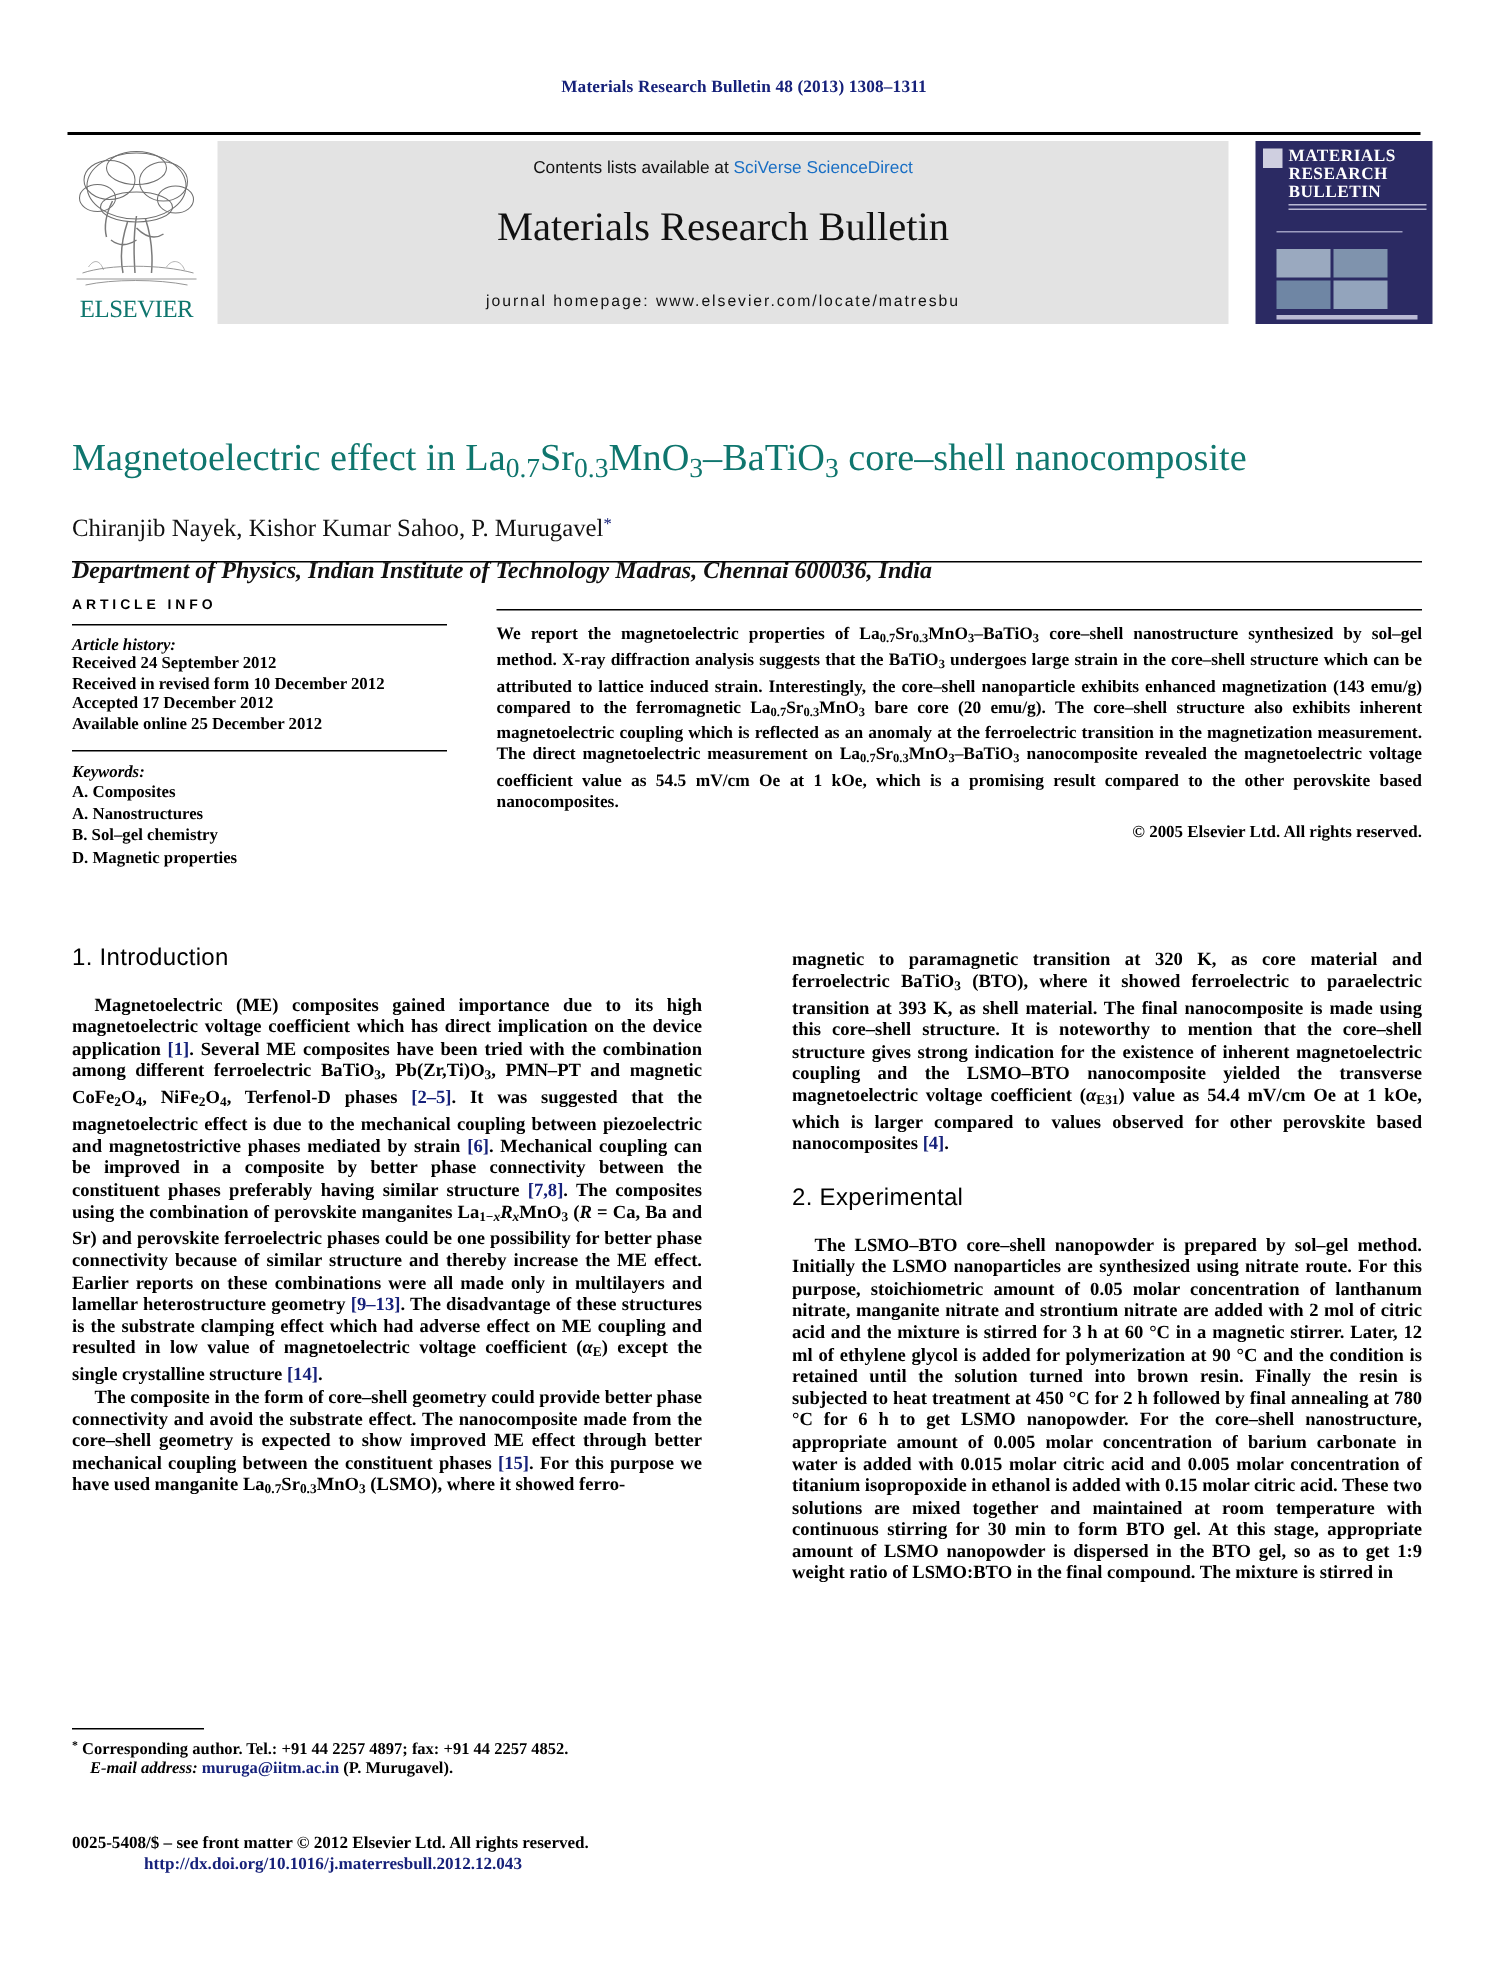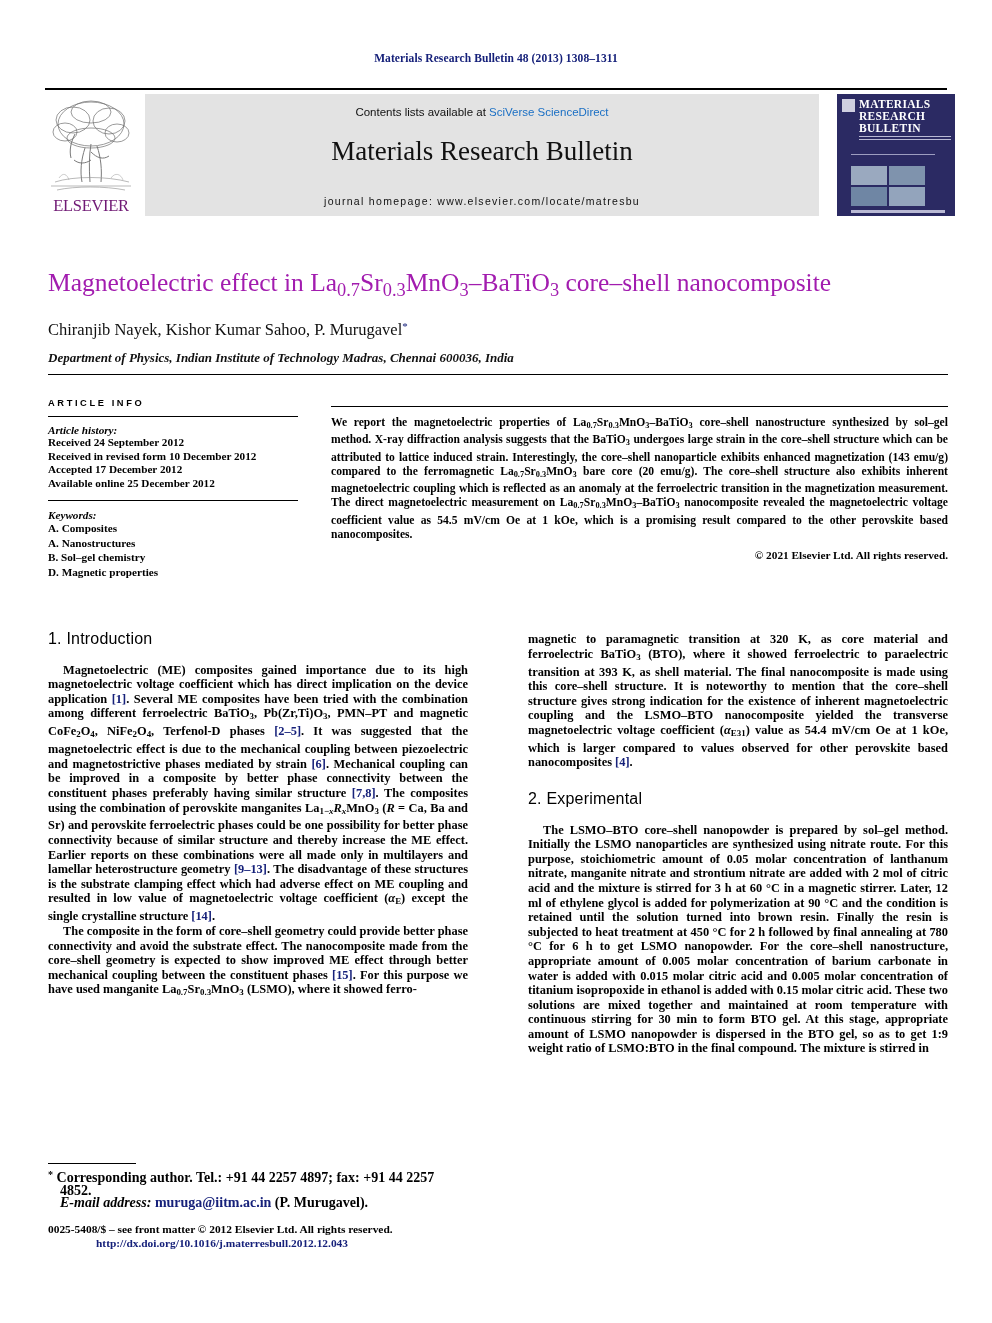--- a/index.html
+++ b/index.html
@@ -23,21 +23,21 @@
     position:absolute;left:45px;top:88px;width:902px;height:128px;
     border-top:2.2px solid #000;
   }
   .elsevier-logo{
     position:absolute;left:0px;top:4px;width:92px;height:124px;
   }
   .elsevier-logo svg{display:block;}
   .elsevier-word{
     position:absolute;left:0;bottom:2px;width:92px;text-align:center;
     font-family:"Liberation Serif", serif;
-    font-size:16.5px;letter-spacing:-0.3px;color:#701a75;font-weight:400;
+    font-size:16.5px;letter-spacing:-0.3px;color:#0f766e;font-weight:400;
   }
   .grayband{
     position:absolute;left:100px;top:4px;right:128px;height:122px;
     background:#e3e3e3;
   }
   .contents-line{
     position:absolute;left:0;right:0;top:12px;text-align:center;
     font-family:"Liberation Sans", sans-serif;font-size:11.5px;color:#111;
   }
   .contents-line a{color:#1a6fc4;text-decoration:none;}
@@ -82,29 +82,29 @@
   .cov-grid div:nth-child(3){background:#6f86a4;}
   .cov-grid div:nth-child(4){background:#93a4bc;}
   .cov-foot{
     position:absolute;left:14px;bottom:3px;right:10px;height:3px;background:#b9b9d4;
   }
 
   
   .titleblock{position:absolute;left:48px;top:268px;width:900px;}
   .art-title{
     font-family:"Liberation Serif", serif;
-    font-size:25.5px;line-height:30px;color:#a21caf;font-weight:400;
+    font-size:25.5px;line-height:30px;color:#0f766e;font-weight:400;margin-top:22px;
   }
   .authors{
     margin-top:15px;font-size:16.5px;color:#111;
     font-family:"Liberation Serif", serif;
   }
   .authors sup{color:#16217a;font-size:11px;}
   .affil{
-    margin-top:10px;font-size:13px;font-style:italic;font-weight:bold;color:#111;
+    margin-top:10px;font-size:16px;font-style:italic;font-weight:bold;color:#111;
     font-family:"Liberation Serif", serif;
   }
 
   
   .hr-top{
     position:absolute;left:48px;top:374px;width:900px;height:0;
     border-top:1.4px solid #000;
   }
   .infocol{position:absolute;left:48px;top:398px;width:250px;}
   .abscol{position:absolute;left:331px;top:398px;width:617px;}
@@ -137,21 +137,21 @@
     font-family:"Liberation Sans", sans-serif;
     font-size:16px;font-weight:normal;margin:0 0 16px 0;letter-spacing:.2px;
   }
   .col h2.second{margin-top:22px;}
   .col p{margin:0;text-indent:15px;}
   .ref{color:#16217a;}
 
   
   .footnote{
     position:absolute;left:48px;top:1152px;width:420px;
-    font-size:14px;line-height:12.6px;font-weight:bold;margin-top:11px;
+    font-size:11px;line-height:12.6px;font-weight:bold;
   }
   .footnote .fnrule{width:88px;border-top:1.1px solid #000;margin-bottom:5px;}
   .footnote .fn-indent{padding-left:12px;text-indent:-12px;}
   .footnote .em{font-style:italic;}
   .footnote a{color:#16217a;text-decoration:none;}
   .footer{
     position:absolute;left:48px;top:1222px;width:430px;
     font-size:11.4px;line-height:14px;font-weight:bold;
   }
   .footer .doi{color:#16217a;padding-left:48px;}
@@ -253,21 +253,21 @@
     <div class="info-sub" style="margin-top:0">Keywords:</div>
     <div class="kw-line">A. Composites</div>
     <div class="kw-line">A. Nanostructures</div>
     <div class="kw-line">B. Sol–gel chemistry</div>
     <div class="kw-line">D. Magnetic properties</div>
   </div>
 
   <div class="abscol">
     <div class="rule"></div>
     <div class="abstract-body">We report the magnetoelectric properties of La<sub>0.7</sub>Sr<sub>0.3</sub>MnO<sub>3</sub>–BaTiO<sub>3</sub> core–shell nanostructure synthesized by sol–gel method. X-ray diffraction analysis suggests that the BaTiO<sub>3</sub> undergoes large strain in the core–shell structure which can be attributed to lattice induced strain. Interestingly, the core–shell nanoparticle exhibits enhanced magnetization (143 emu/g) compared to the ferromagnetic La<sub>0.7</sub>Sr<sub>0.3</sub>MnO<sub>3</sub> bare core (20 emu/g). The core–shell structure also exhibits inherent magnetoelectric coupling which is reflected as an anomaly at the ferroelectric transition in the magnetization measurement. The direct magnetoelectric measurement on La<sub>0.7</sub>Sr<sub>0.3</sub>MnO<sub>3</sub>–BaTiO<sub>3</sub> nanocomposite revealed the magnetoelectric voltage coefficient value as 54.5 mV/cm Oe at 1 kOe, which is a promising result compared to the other perovskite based nanocomposites.</div>
-    <div class="copyright">© 2021 Elsevier Ltd. All rights reserved.</div>
+    <div class="copyright">© 2005 Elsevier Ltd. All rights reserved.</div>
   </div>
 
   <div class="col col-left">
     <h2>1. Introduction</h2>
     <p>Magnetoelectric (ME) composites gained importance due to its high magnetoelectric voltage coefficient which has direct implication on the device application <span class="ref">[1]</span>. Several ME composites have been tried with the combination among different ferroelectric BaTiO<sub>3</sub>, Pb(Zr,Ti)O<sub>3</sub>, PMN–PT and magnetic CoFe<sub>2</sub>O<sub>4</sub>, NiFe<sub>2</sub>O<sub>4</sub>, Terfenol-D phases <span class="ref">[2–5]</span>. It was suggested that the magnetoelectric effect is due to the mechanical coupling between piezoelectric and magnetostrictive phases mediated by strain <span class="ref">[6]</span>. Mechanical coupling can be improved in a composite by better phase connectivity between the constituent phases preferably having similar structure <span class="ref">[7,8]</span>. The composites using the combination of perovskite manganites La<sub>1−<i>x</i></sub><i>R<sub>x</sub></i>MnO<sub>3</sub> (<i>R</i> = Ca, Ba and Sr) and perovskite ferroelectric phases could be one possibility for better phase connectivity because of similar structure and thereby increase the ME effect. Earlier reports on these combinations were all made only in multilayers and lamellar heterostructure geometry <span class="ref">[9–13]</span>. The disadvantage of these structures is the substrate clamping effect which had adverse effect on ME coupling and resulted in low value of magnetoelectric voltage coefficient (<i>α</i><sub>E</sub>) except the single crystalline structure <span class="ref">[14]</span>.</p>
     <p>The composite in the form of core–shell geometry could provide better phase connectivity and avoid the substrate effect. The nanocomposite made from the core–shell geometry is expected to show improved ME effect through better mechanical coupling between the constituent phases <span class="ref">[15]</span>. For this purpose we have used manganite La<sub>0.7</sub>Sr<sub>0.3</sub>MnO<sub>3</sub> (LSMO), where it showed ferro-</p>
   </div>
 
   <div class="col col-right">
     <p style="text-indent:0">magnetic to paramagnetic transition at 320 K, as core material and ferroelectric BaTiO<sub>3</sub> (BTO), where it showed ferroelectric to paraelectric transition at 393 K, as shell material. The final nanocomposite is made using this core–shell structure. It is noteworthy to mention that the core–shell structure gives strong indication for the existence of inherent magnetoelectric coupling and the LSMO–BTO nanocomposite yielded the transverse magnetoelectric voltage coefficient (<i>α</i><sub>E31</sub>) value as 54.4 mV/cm Oe at 1 kOe, which is larger compared to values observed for other perovskite based nanocomposites <span class="ref">[4]</span>.</p>

